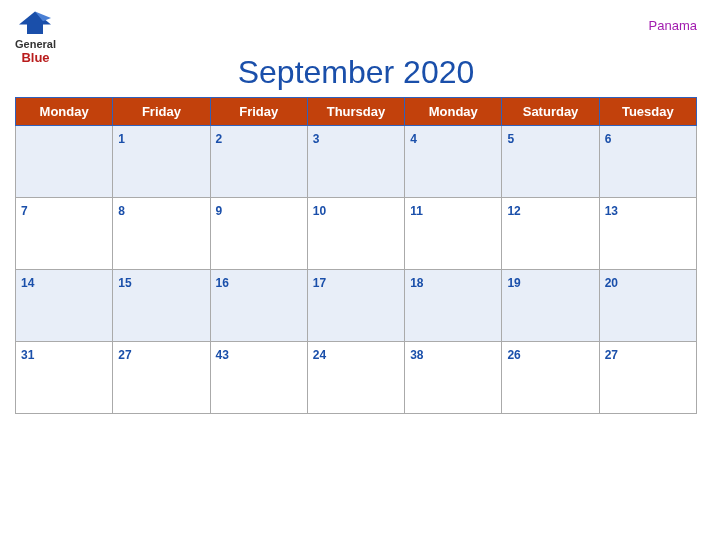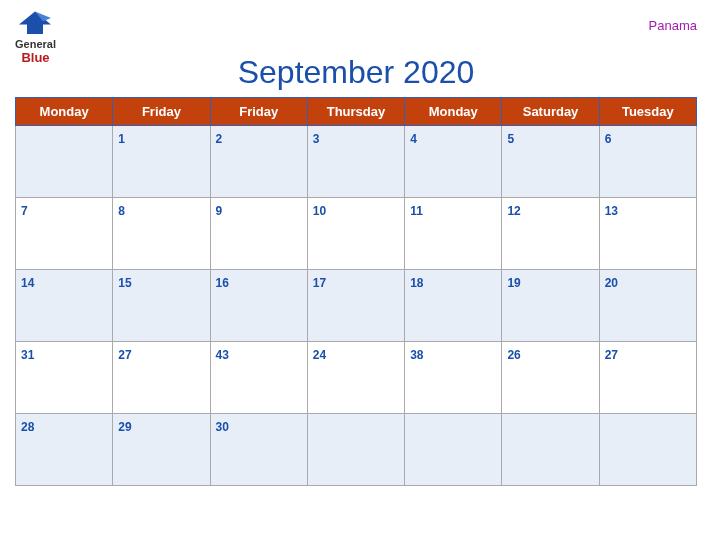--- a/index.html
+++ b/index.html
@@ -170,23 +170,14 @@
       </tr>
       <tr>
         <td><span class="day-number">31</span></td>
         <td><span class="day-number">27</span></td>
         <td><span class="day-number">43</span></td>
         <td><span class="day-number">24</span></td>
         <td><span class="day-number">38</span></td>
         <td><span class="day-number">26</span></td>
         <td><span class="day-number">27</span></td>
       </tr>
-      <tr>
-        <td><span class="day-number">28</span></td>
-        <td><span class="day-number">29</span></td>
-        <td><span class="day-number">30</span></td>
-        <td class="empty-day"></td>
-        <td class="empty-day"></td>
-        <td class="empty-day"></td>
-        <td class="empty-day"></td>
-      </tr>
     </tbody>
 </table>
 
 </body></html>

